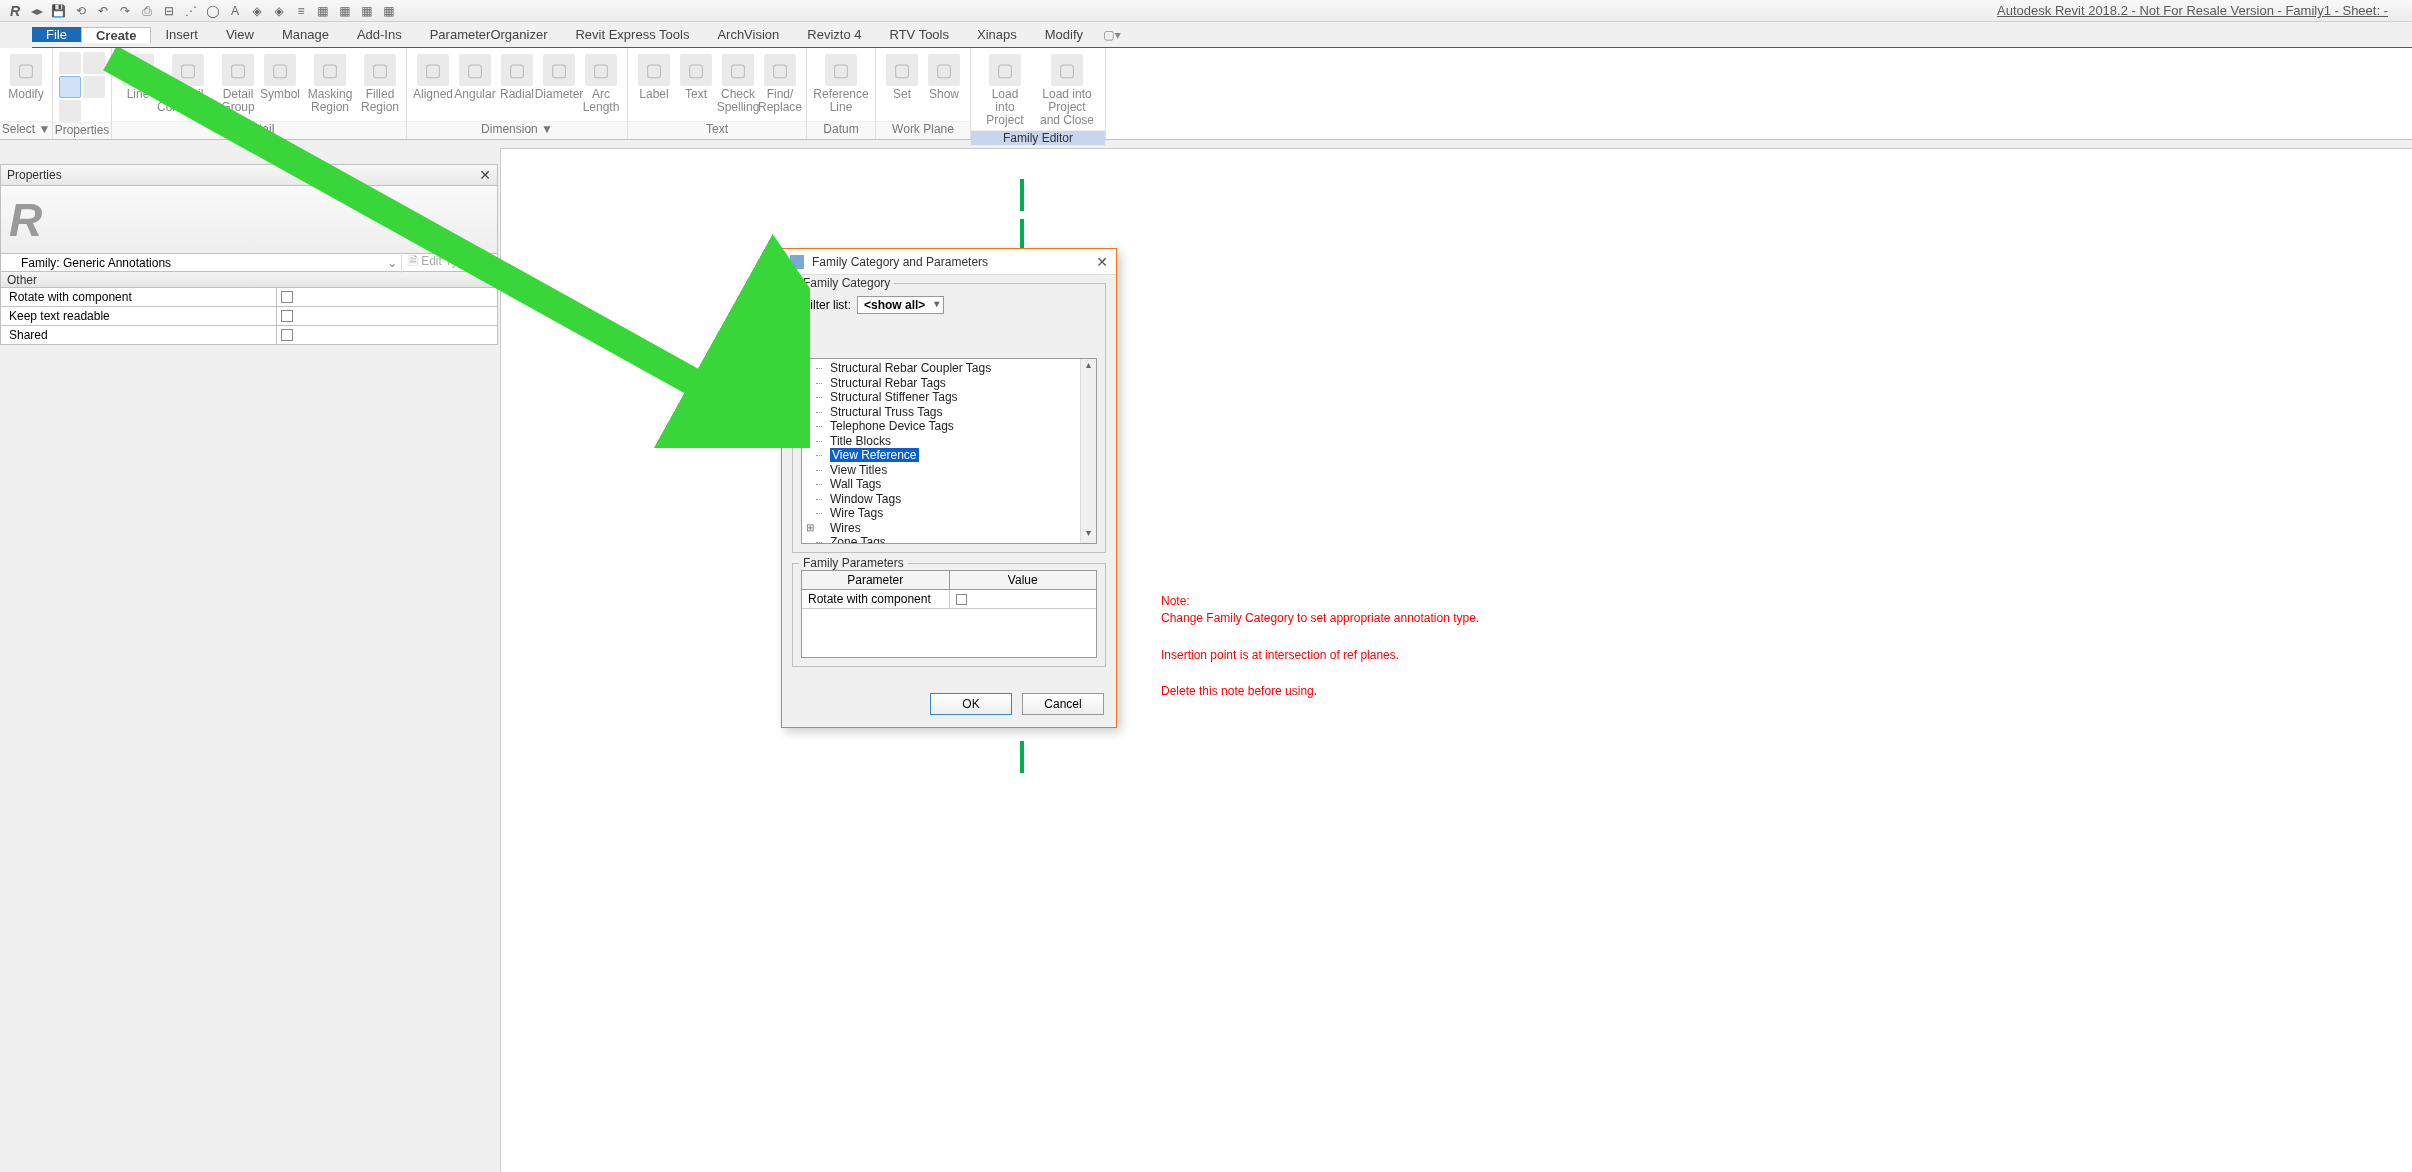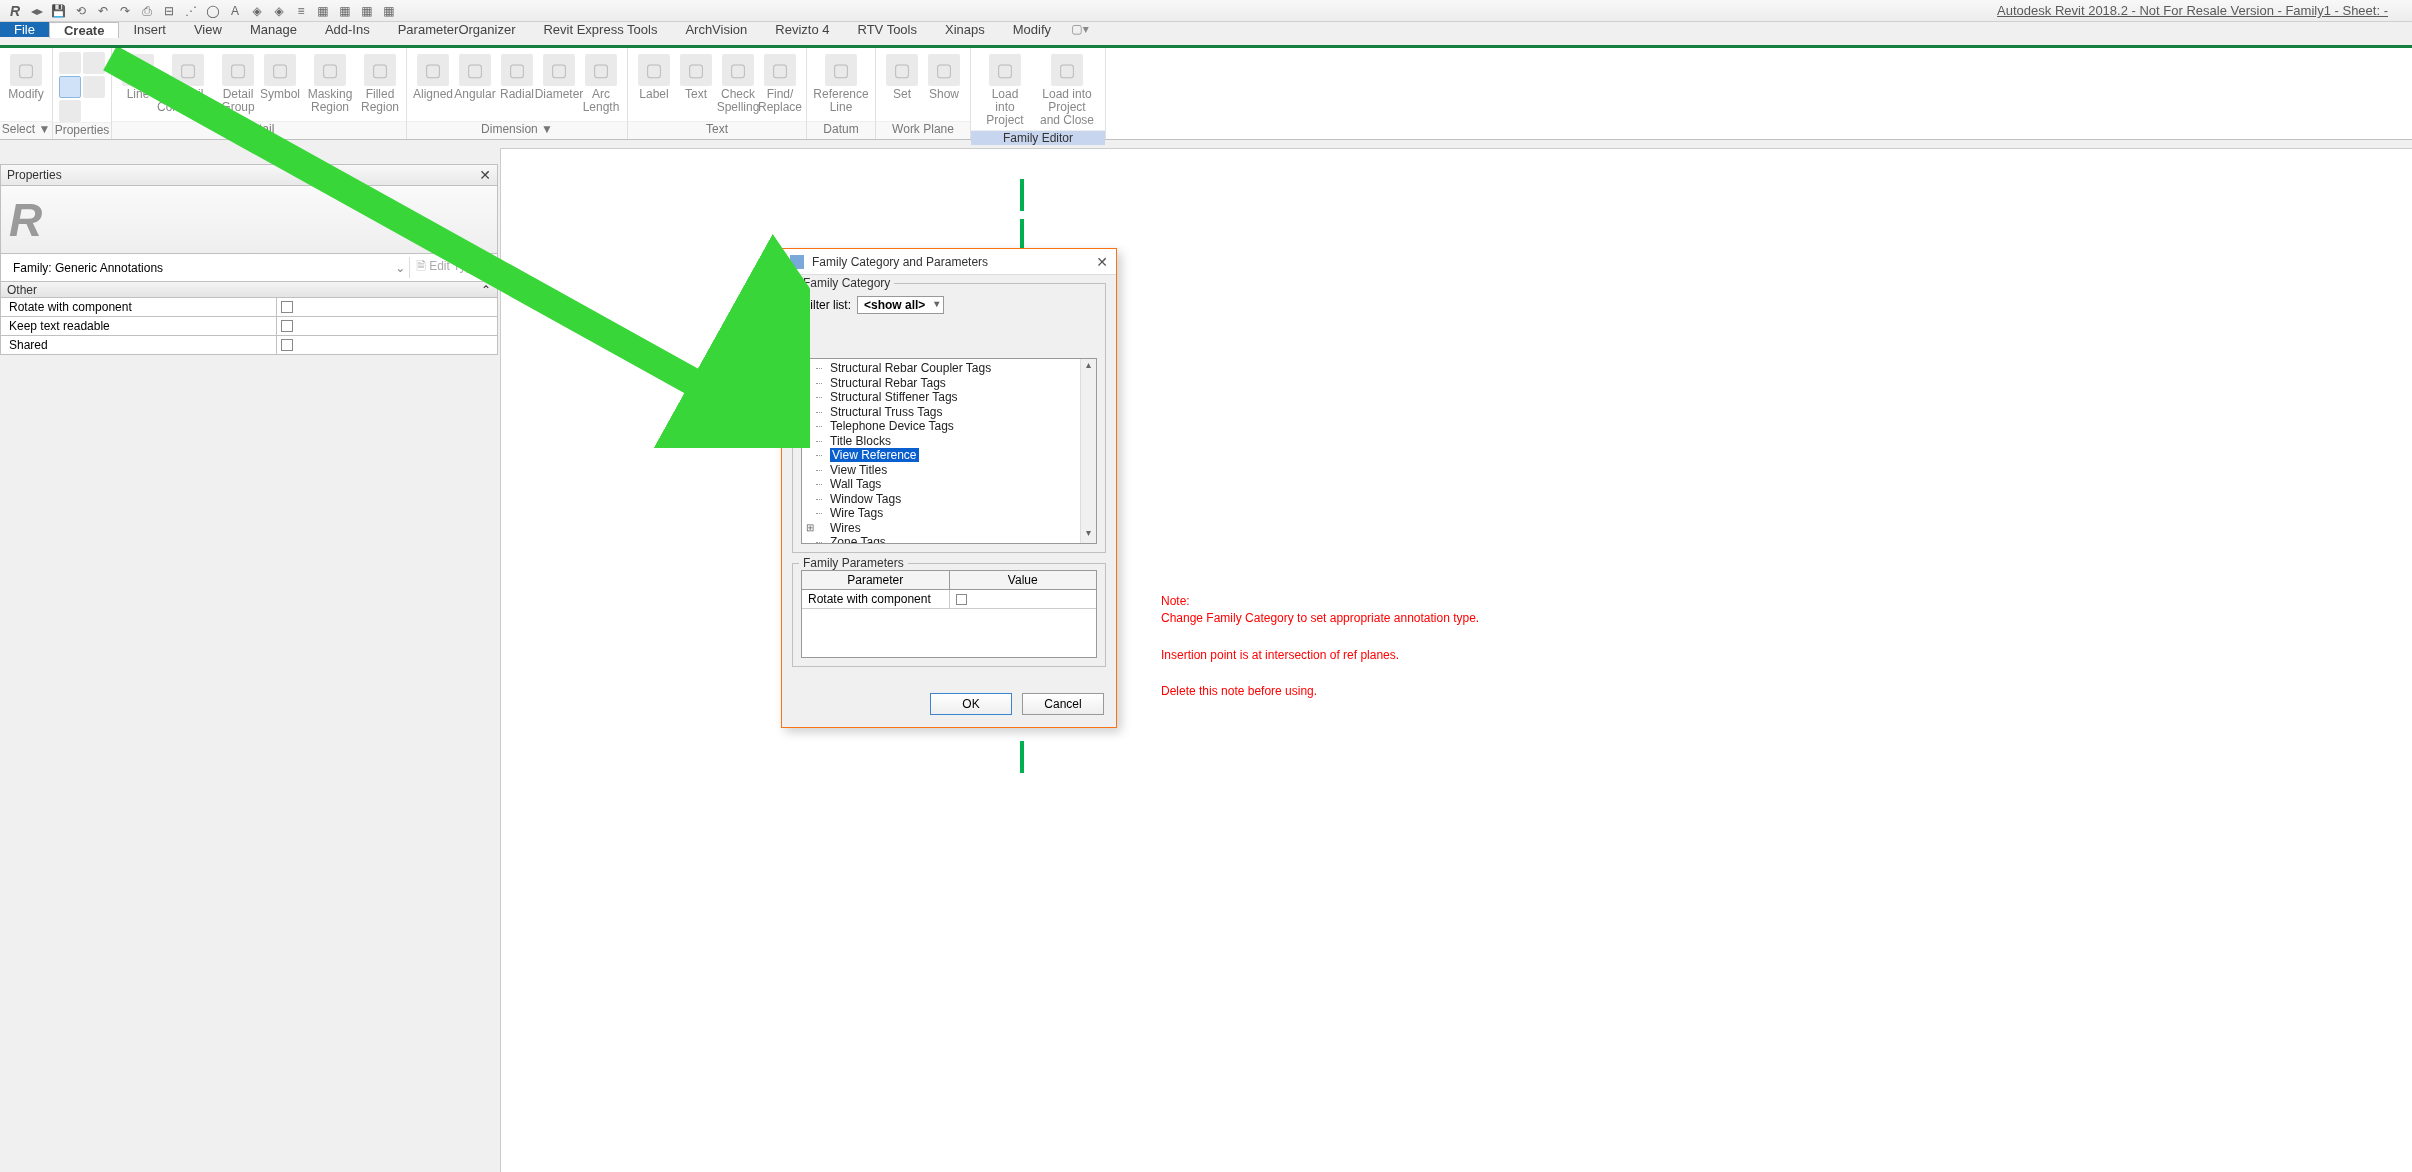--- a/index.html
+++ b/index.html
@@ -5,21 +5,21 @@
 * { box-sizing: border-box; margin: 0; padding: 0; font-family: "Segoe UI", Tahoma, sans-serif; font-size: 12px; }
 body { background: #f0f0f0; width: 2412px; height: 1172px; overflow: hidden; position: relative; }
 
 
 .qat { height: 22px; background: linear-gradient(#f8f8f8,#ececec); display: flex; align-items: center; padding: 0 4px; border-bottom: 1px solid #d0d0d0; }
 .qat .qat-icon { width: 22px; height: 20px; display: flex; align-items: center; justify-content: center; color: #666; }
 .qat .revit-r { font-weight: bold; font-size: 14px; color: #5a5a5a; font-style: italic; }
 .qat-title { flex: 1; text-align: right; color: #5a5a5a; padding-right: 20px; font-size: 13px; text-decoration: underline; }
 
 
-.tabbar { height: 26px; background: #f0f0f0; display: flex; align-items: flex-start; border-bottom: 3px solid #15803d; }
+.tabbar { height: 26px; background: #f0f0f0; display: flex; align-items: center; border-bottom: 1px solid #15803d; margin-left: 32px; }
 .tab { padding: 0 14px; display: flex; align-items: center; color: #444; cursor: default; font-size: 13px; }
 .tab.file { background: #1a6bb5; color: #fff; }
 .tab.active { background: #fff; border-top: 1px solid #c0c0c0; border-right: 1px solid #c0c0c0; border-left: 1px solid #c0c0c0; font-weight: bold; }
 .tab-extra { width: 30px; display: flex; align-items: center; justify-content: center; color: #888; }
 
 
 .ribbon { height: 92px; background: #fff; display: flex; border-bottom: 1px solid #c0c0c0; }
 .rpanel { display: flex; flex-direction: column; border-right: 1px solid #e0e0e0; }
 .rpanel-body { flex: 1; display: flex; align-items: flex-start; padding: 4px 6px 0 6px; gap: 2px; }
 .rpanel-title { height: 18px; text-align: center; color: #777; font-size: 12px; background: #f8f8f8; border-top: 1px solid #eee; }
@@ -33,21 +33,21 @@
 .rbtn-mini { width:22px; height:22px; background:#eaeaea; border-radius:2px; }
 .rbtn-mini.active { background:#cfe2f7; border:1px solid #8bb8e0; }
 .rbtn-label { text-align:center; line-height:1.1; }
 
 
 .props { position:absolute; left:0; top:164px; width:498px; background:#fff; }
 .props-hdr { height:22px; background:linear-gradient(#f8f8f8,#e8e8e8); border:1px solid #c0c0c0; display:flex; align-items:center; padding:0 6px; font-size:12px; color:#333; }
 .props-hdr-close { margin-left:auto; font-size:14px; color:#444; }
 .props-thumb { height:68px; background:linear-gradient(#fafafa,#eee); border:1px solid #c0c0c0; border-top:none; display:flex; align-items:center; padding-left:8px; }
 .props-thumb-r { font-size:46px; font-weight:bold; font-style:italic; color:#9a9a9a; }
-.props-row { height:28px; border:1px solid #c0c0c0; border-top:none; display:flex; align-items:center; padding:0 12px; font-size:12px; }
+.props-row { height:18px; border:1px solid #c0c0c0; border-top:none; display:flex; align-items:center; padding:0 20px; font-size:12px; }
 .props-row .dd { margin-left:auto; color:#888; }
 .props-row .btn-et { margin-left:4px; color:#aaa; padding:0 6px; border-left:1px solid #ddd; }
 .props-cat { height:16px; background:linear-gradient(#f4f4f4,#e4e4e4); border:1px solid #c0c0c0; border-top:none; padding:0 6px; font-size:11px; color:#333; display:flex; align-items:center; }
 .props-cat-arrow { margin-left:auto; }
 .props-param { height:19px; border:1px solid #c0c0c0; border-top:none; display:flex; align-items:stretch; font-size:12px; }
 .props-param-name { width:276px; padding:0 8px; display:flex; align-items:center; border-right:1px solid #c0c0c0; }
 .props-param-val { flex:1; padding:0 4px; display:flex; align-items:center; }
 .props-param-val .cb { width:12px; height:12px; border:1px solid #888; background:#fff; }
 
 

